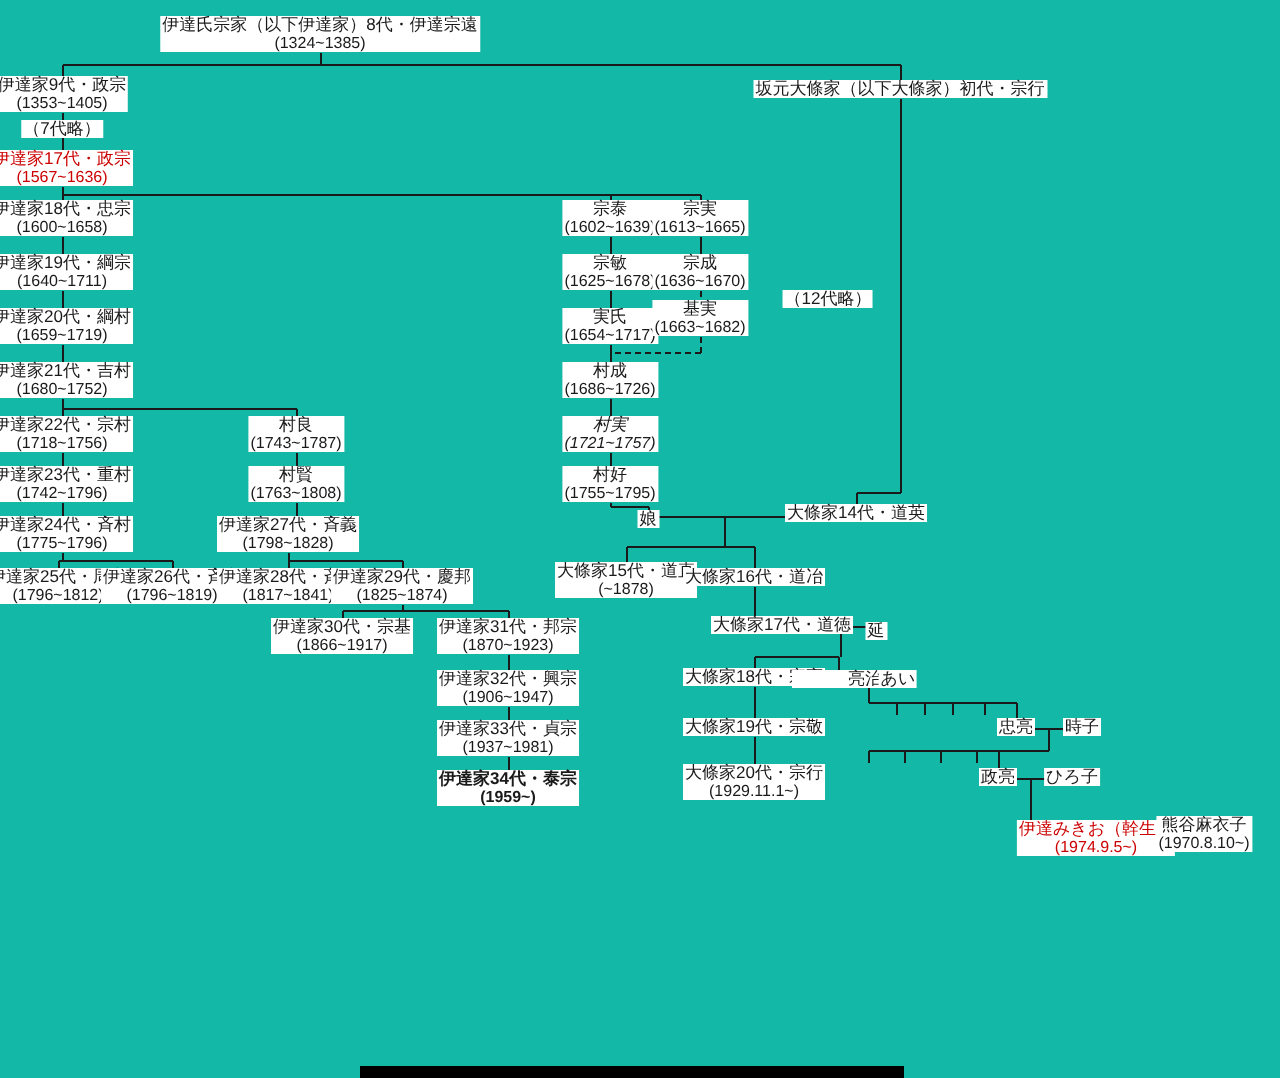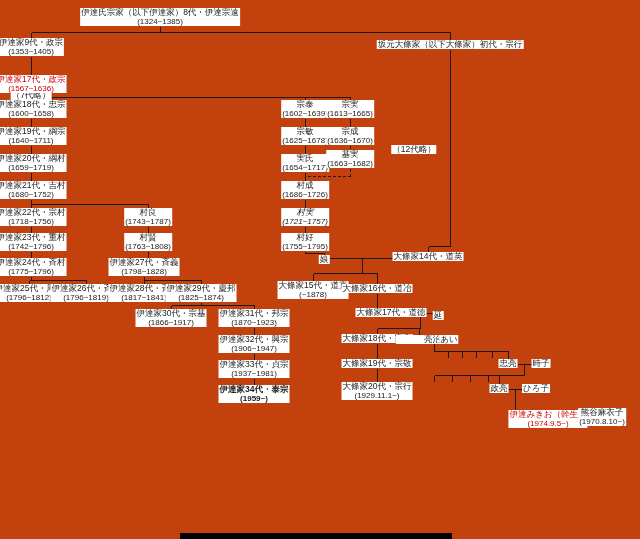--- a/index.html
+++ b/index.html
@@ -1,20 +1,20 @@
 <!DOCTYPE html>
 <html><head>
 <meta charset="utf-8">
 <style>
   html, body { margin: 0; padding: 0; background: #ffffff; }
   #stage {
     position: relative;
     width: 640px;
     height: 539px;
-    background: #c2410c;
+    background: #14b8a6;
     overflow: hidden;
     font-family: "Liberation Sans", "DejaVu Sans", sans-serif;
   }
   #lines { position: absolute; left: 0; top: 0; }
   #tree { position: absolute; left: 0; top: 0; width: 100%; height: 100%; }
   .node {
     position: absolute;
     transform: translateX(-50%);
     background: #ffffff;
     text-align: center;
@@ -126,21 +126,21 @@
     </svg>
   <div id="tree">
       <div class="node" style="left: 160px; top: 8px;">
         <div class="nm">伊達氏宗家（以下伊達家）8代・伊達宗遠</div>
         <div class="yr">(1324~1385)</div>
       </div>
       <div class="node" style="left: 31px; top: 38px;">
         <div class="nm">伊達家9代・政宗</div>
         <div class="yr">(1353~1405)</div>
       </div>
-      <div class="node" style="left: 31px; top: 60px; margin-top: 31px;">
+      <div class="node" style="left: 31px; top: 60px;">
         <div class="nm">（7代略）</div>
       </div>
       <div class="node red" style="left: 31px; top: 75px;">
         <div class="nm">伊達家17代・政宗</div>
         <div class="yr">(1567~1636)</div>
       </div>
       <div class="node" style="left: 31px; top: 100px;">
         <div class="nm">伊達家18代・忠宗</div>
         <div class="yr">(1600~1658)</div>
       </div>

